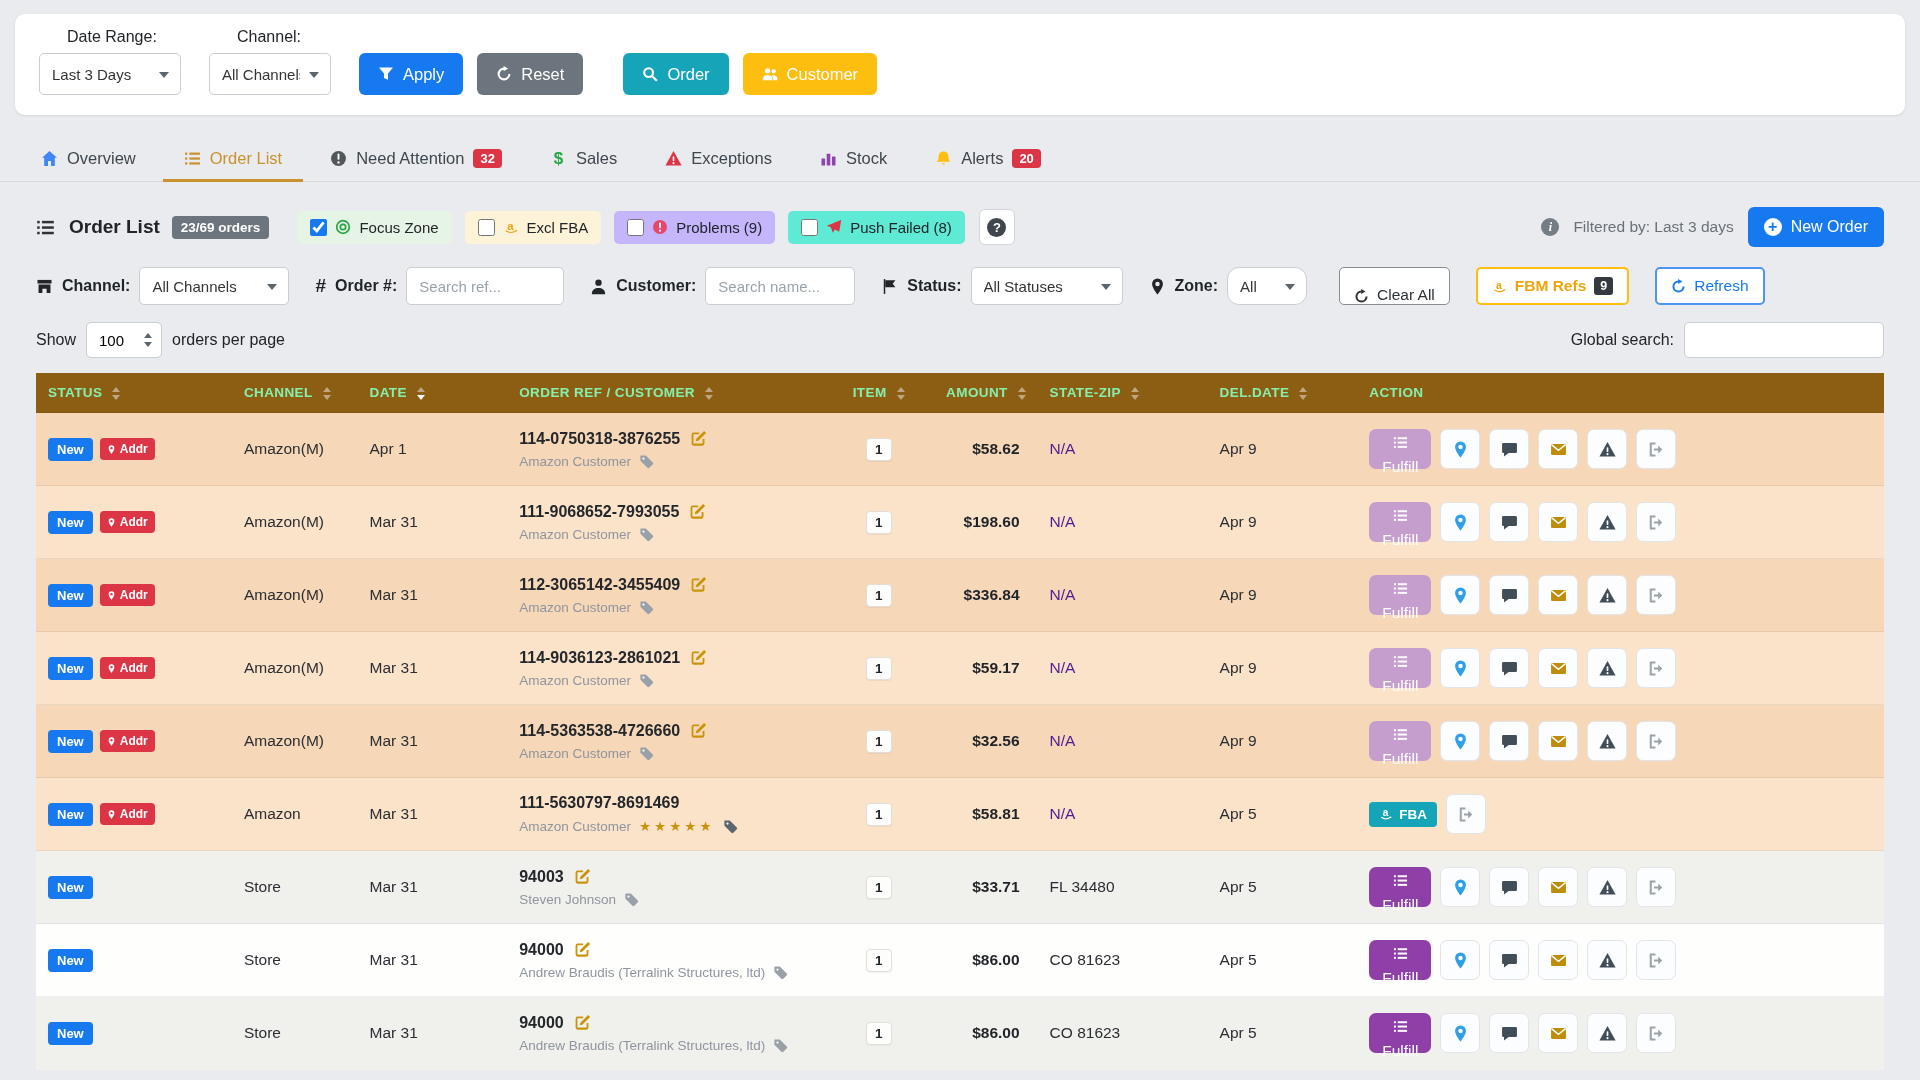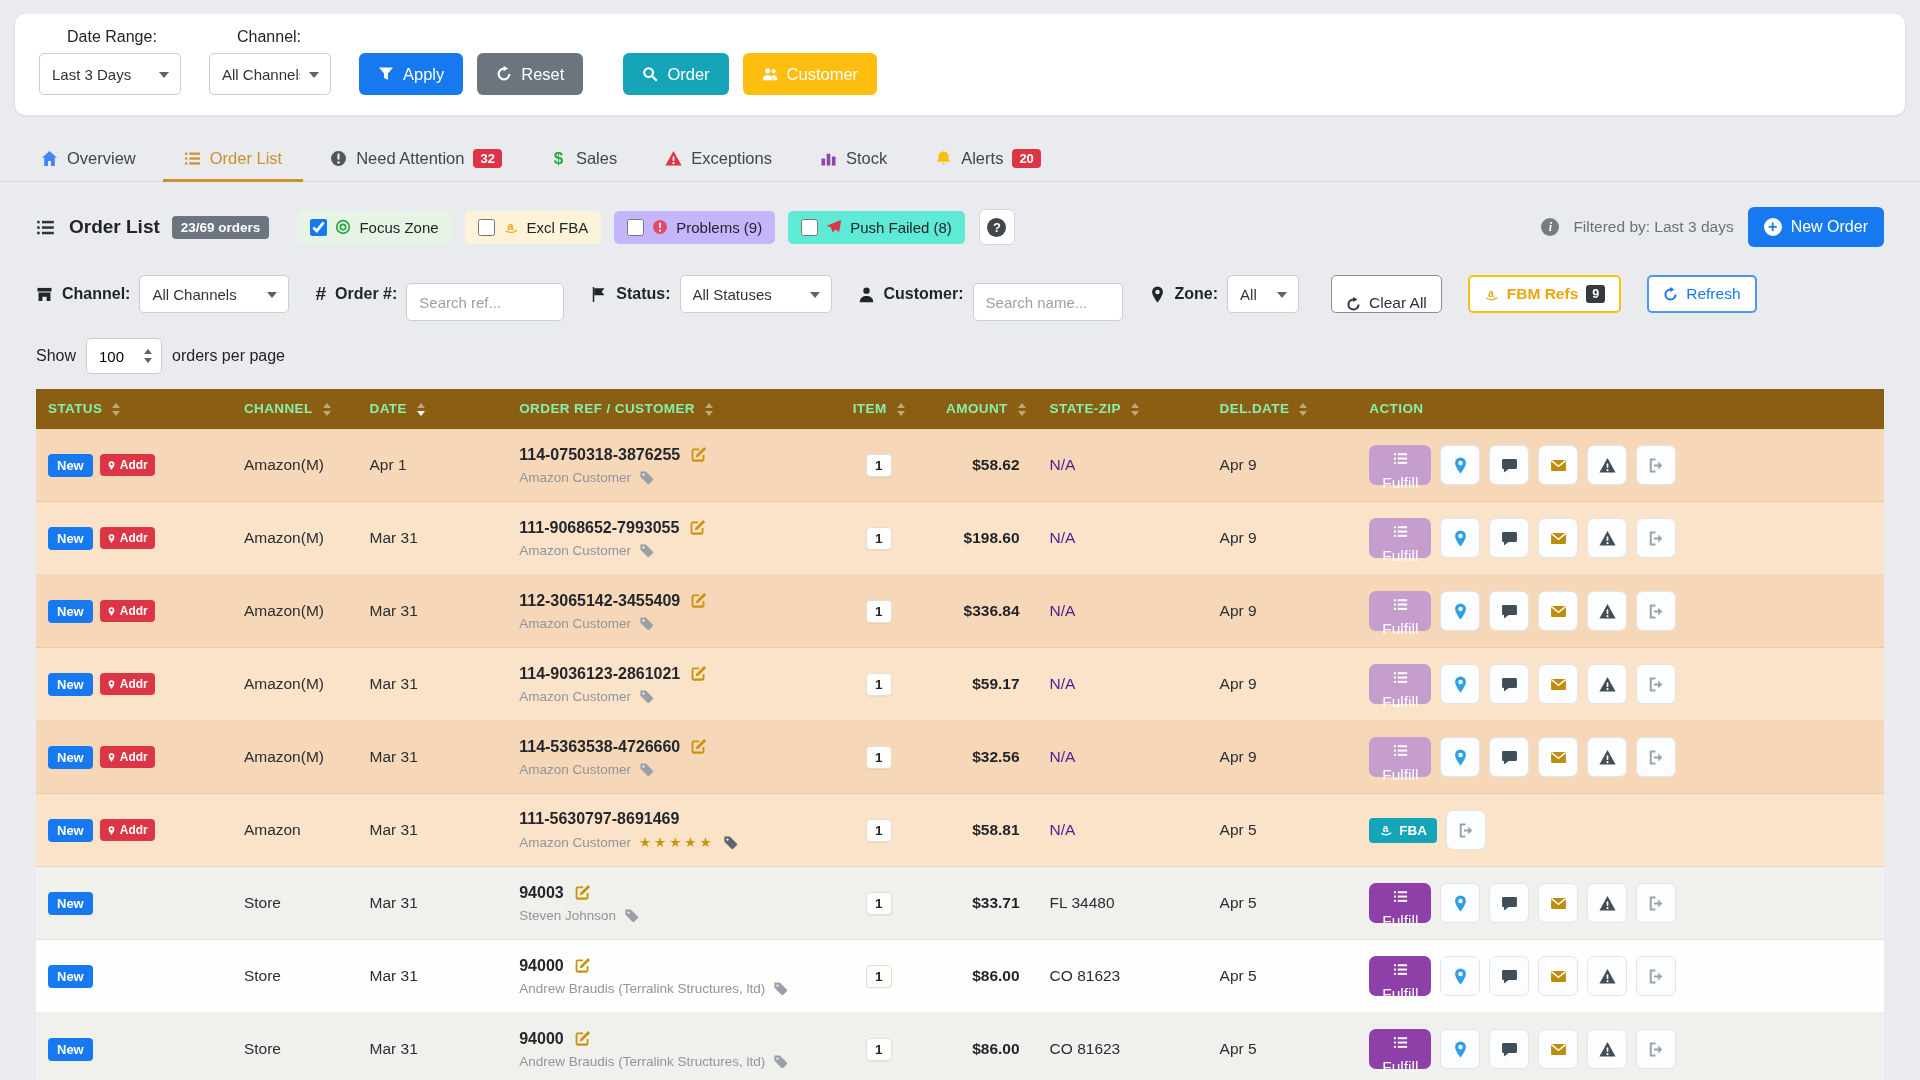--- a/index.html
+++ b/index.html
@@ -68,24 +68,24 @@
     font-size:16px; font-weight:bold; display:flex; align-items:center; justify-content:center;
     line-height:1; }
 
   
   .searchbar { margin-top:20px; padding:0 36px; display:flex; align-items:center; gap:12px; }
   .sgroup { display:flex; align-items:center; gap:9px; margin-right:14px; }
   .sgroup .slabel { font-size:16px; font-weight:bold; color:#1f2428; white-space:nowrap; }
   .sgroup .ic { width:17px; height:17px; color:#212529; }
   .hashch { font-size:19px; font-weight:bold; color:#212529; }
   .sgroup select, .sgroup .input { height:38px; font-size:15px; }
-  .s-chan select { width:150px; } .s-status select { width:152px; } .s-state select { width:72px; }
+  .s-chan select { width:150px; } .s-status select { width:152px; } .s-state select { width:80px;border-radius:12px; }
   .in-ref { width:158px; } .in-name { width:150px; }
   .input::placeholder { color:#9aa2aa; }
-  .input { padding:16px 12px;margin-top:16px; }
+  .input { padding:16px 12px; }
   .obtn { display:inline-flex; align-items:center; gap:8px; height:38px; padding:0 14px;
     background:#fff; border-radius:5px; font-size:15.5px; cursor:pointer; font-family:inherit; }
   .obtn .ic { width:15px; height:15px; }
   .btn-clear { border:1px solid #878d93; color:#2c3237; margin-left:6px;align-items:flex-end; }
   .btn-fbm { border:2px solid #fdbe10; color:#eca50b; margin-left:14px; font-weight:bold; }
   .fbm-badge { background:#343a40; color:#fff; font-size:12.5px; font-weight:bold;
     border-radius:3px; padding:2px 6px; }
   .btn-refresh { border:2px solid #4e94f2; color:#1679f0; margin-left:14px; }
 
   
@@ -364,39 +364,39 @@
         </svg>
       </span>
     <span class="slabel">Channel:</span>
     <div class="selwrap"><select><option>All Channels</option></select></div>
   </div>
   <div class="sgroup">
     <span class="hashch">#</span>
     <span class="slabel">Order #:</span>
     <input class="input in-ref" placeholder="Search ref..." style="">
   </div>
+  <div class="sgroup">
+    <span class="ic">
+        <svg viewBox="0 0 16 16" fill="currentColor">
+          <circle cx="8" cy="4.4" r="3"></circle>
+          <path d="M1.8 14.4c0-3.1 2.8-5 6.2-5s6.2 1.9 6.2 5v.8H1.8z"></path>
+        </svg>
+      </span>
+    <span class="slabel">Customer:</span>
+    <input class="input in-name" placeholder="Search name..." style="">
+  </div>
   <div class="sgroup s-status">
     <span class="ic">
         <svg viewBox="0 0 16 16" fill="currentColor">
           <path d="M2.6 1h1.4v14H2.6z"></path>
           <path d="M4 2h9.6L11 5.4 13.6 8.8H4z"></path>
         </svg>
       </span>
     <span class="slabel">Status:</span>
     <div class="selwrap"><select><option>All Statuses</option></select></div>
-  </div>
-  <div class="sgroup">
-    <span class="ic">
-        <svg viewBox="0 0 16 16" fill="currentColor">
-          <circle cx="8" cy="4.4" r="3"></circle>
-          <path d="M1.8 14.4c0-3.1 2.8-5 6.2-5s6.2 1.9 6.2 5v.8H1.8z"></path>
-        </svg>
-      </span>
-    <span class="slabel">Customer:</span>
-    <input class="input in-name" placeholder="Search name..." style="">
   </div>
   <div class="sgroup s-state">
     <span class="ic">
         <svg viewBox="0 0 16 16" fill="currentColor">
           <path d="M8 .5A5.1 5.1 0 0 0 2.9 5.6C2.9 9.2 8 15.5 8 15.5s5.1-6.3 5.1-9.9A5.1 5.1 0 0 0 8 .5zm0 7.2a2.1 2.1 0 1 1 0-4.2 2.1 2.1 0 0 1 0 4.2z"></path>
         </svg>
       </span>
     <span class="slabel">Zone:</span>
     <div class="selwrap"><select><option>All</option></select></div>
   </div>
@@ -430,20 +430,24 @@
     <span>Refresh</span>
   </button>
 </div>
 
 <div class="showbar">
   <span>Show</span>
   <div class="numsel">
     <select><option>100</option></select>
   </div>
   <span>orders per page</span>
+  <div class="gsearch">
+    <span>Global search:</span>
+    <input class="input in-global" style="">
+  </div>
 </div>
 
 <table>
   <colgroup>
     <col style="width:10.6%">
       <col style="width:6.8%">
       <col style="width:8.1%">
     <col style="width:17.1%">
       <col style="width:6.0%">
       <col style="width:5.6%">

